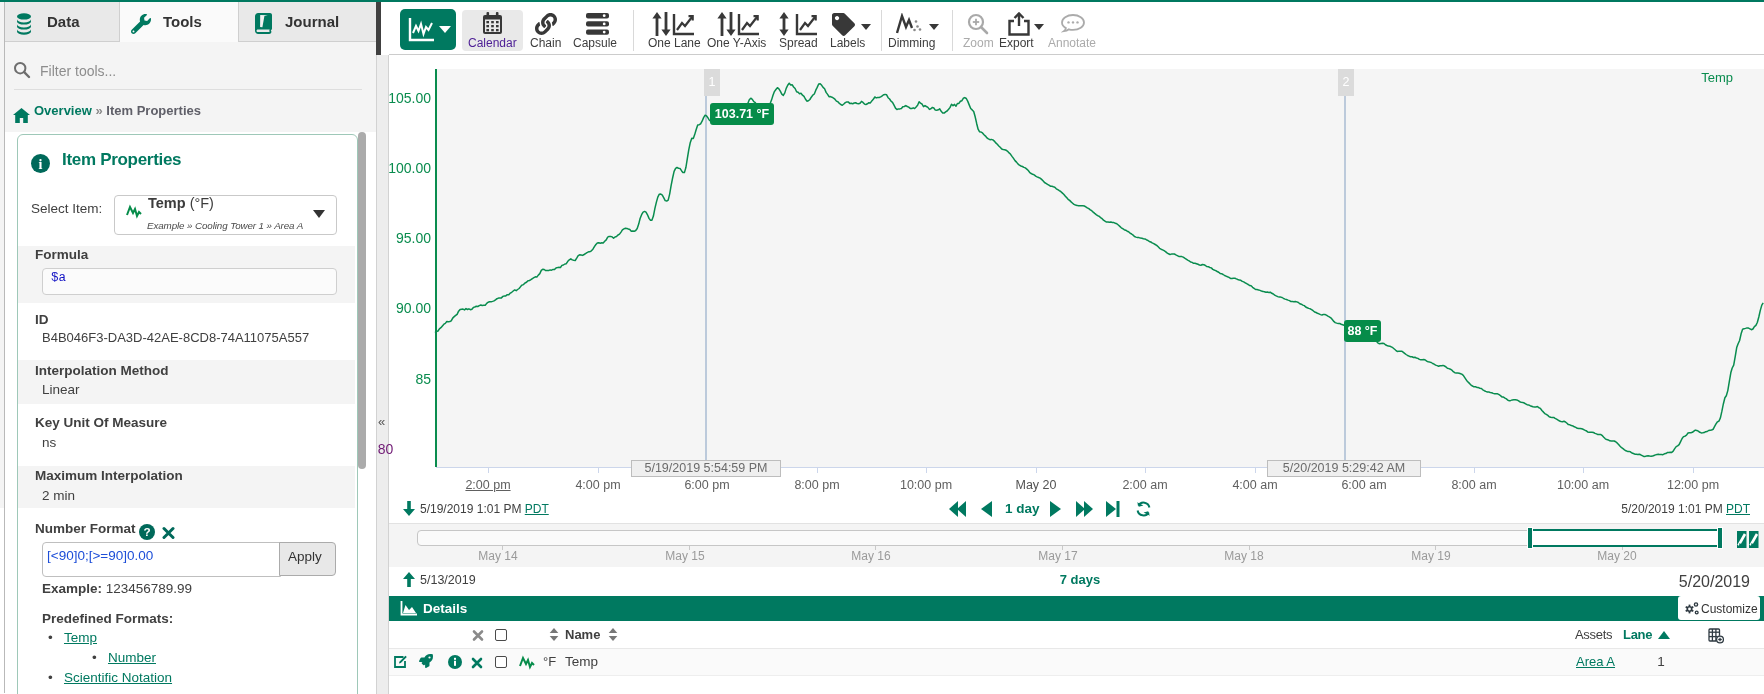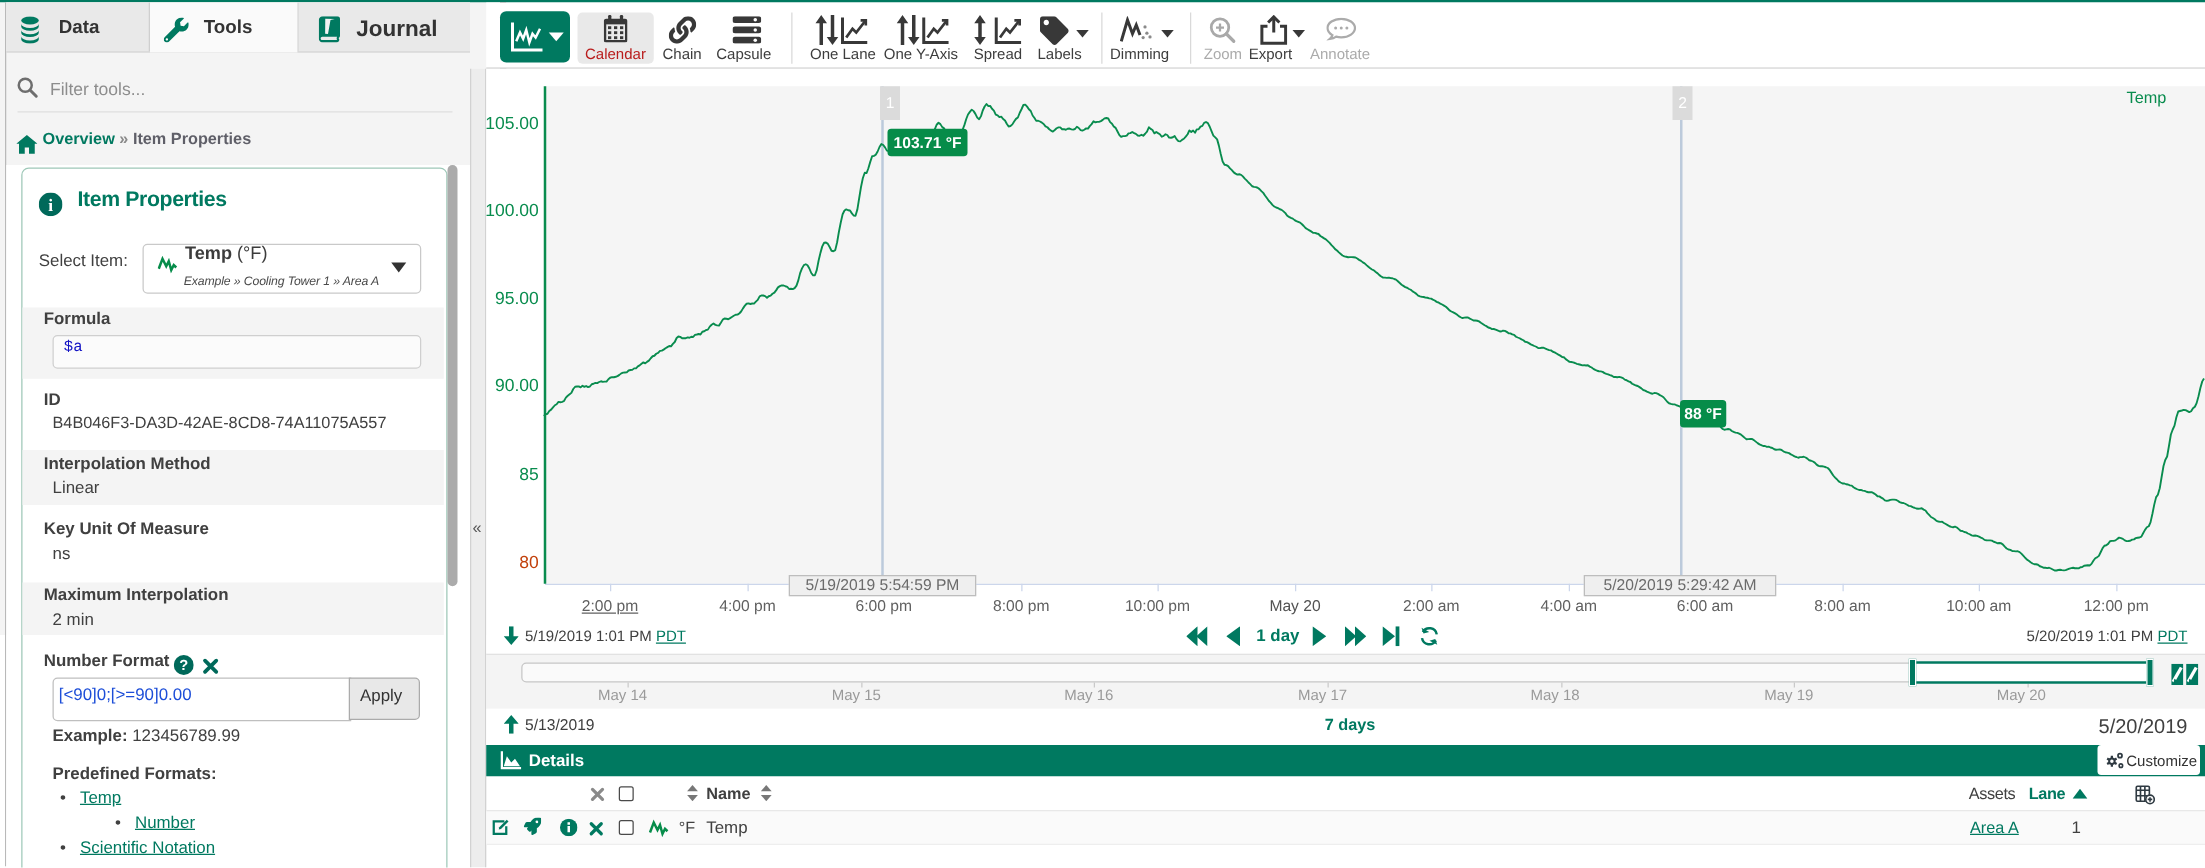--- a/index.html
+++ b/index.html
@@ -6,21 +6,21 @@
   body{width:1764px;height:694px;position:relative;overflow:hidden;background:#fff;
        font-family:"Liberation Sans",sans-serif;color:#404040;}
   .abs{position:absolute;}
   svg{display:block;}
 </style>
 </head>
 <body>
 
 <div class="abs" style="left:0;top:0;width:1764px;height:2px;background:#007960;"></div>
 
-<div class="abs" style="left:0;top:2px;width:376px;height:506px;background:#f4f4f4;border-right:5px solid #404040;padding-left:24px;">
+<div class="abs" style="left:0;top:2px;width:376px;height:506px;background:#f4f4f4;border-right:5px solid #404040;">
 
   <div class="abs" style="left:4px;top:0;width:1px;height:691px;background:#b9b9b9;"></div>
 
   <div class="abs" style="left:5px;top:0;width:371px;height:39px;border-bottom:1px solid #cfcfcf;background:#e9e9e9;"></div>
   <div class="abs" style="left:5px;top:0;width:114px;height:39px;background:#e9e9e9;border-right:1px solid #cfcfcf;"></div>
   <div class="abs" style="left:120px;top:0;width:118px;height:40px;background:#fafafa;border-right:1px solid #cfcfcf;"></div>
   <div class="abs" style="left:239px;top:0;width:137px;height:39px;background:#e9e9e9;"></div>
 
   <div class="abs" style="left:16px;top:11px;width:16px;height:22px;">
     <svg width="16" height="22" viewBox="0 0 16 22">
@@ -39,21 +39,21 @@
       </svg>
   </div>
   <div class="abs" style="left:163px;top:11px;font-size:15px;font-weight:bold;color:#333;">Tools</div>
   <div class="abs" style="left:255px;top:11px;width:17px;height:21px;">
     <svg width="17" height="21" viewBox="0 0 17 21">
         <path fill="#007960" d="M3.2 0H15c1.1 0 2 .9 2 2v13.6c0 .8-.5 1.5-1.2 1.8.4.4.7 1 .6 1.6-.1 1.1-1.1 2-2.2 2H3.2C1.4 21 0 19.6 0 17.8V3.2C0 1.4 1.4 0 3.2 0z"></path>
         <path fill="#e9e9e9" d="M2.8 16.4h11.9c-.5.8-.5 1.8 0 2.6H2.8c-.7 0-1.3-.6-1.3-1.3s.6-1.3 1.3-1.3z"></path>
         <path fill="#f2f2f2" d="M5.2 2l7.6.2-3.4.7L7.4 14.2l-2.3-.2z"></path>
       </svg>
   </div>
-  <div class="abs" style="left:285px;top:11px;font-size:18px;font-weight:bold;color:#333;text-align:center;">Journal</div>
+  <div class="abs" style="left:285px;top:11px;font-size:15px;font-weight:bold;color:#333;text-align:center;">Journal</div>
 
   <div class="abs" style="left:13px;top:59px;width:18px;height:18px;">
     <svg width="18" height="18" viewBox="0 0 18 18">
         <circle cx="7.2" cy="7.2" r="5.2" fill="none" stroke="#6e6e6e" stroke-width="2"></circle>
         <line x1="11.2" y1="11.2" x2="16" y2="16" stroke="#6e6e6e" stroke-width="2.4" stroke-linecap="round"></line>
       </svg>
   </div>
   <div class="abs" style="left:40px;top:61px;font-size:14px;color:#8d8d8d;">Filter tools...</div>
   <div class="abs" style="left:14px;top:87px;width:348px;height:1px;background:#dedede;"></div>
 
@@ -163,21 +163,21 @@
         <rect x="13" y="9" width="2.6" height="2.3"></rect>
         <rect x="3.4" y="13" width="2.6" height="2.3"></rect>
         <rect x="8.2" y="13" width="2.6" height="2.3"></rect>
         <rect x="13" y="13" width="2.6" height="2.3"></rect>
         <rect x="3.4" y="17" width="2.6" height="2.3"></rect>
         <rect x="8.2" y="17" width="2.6" height="2.3"></rect>
         <rect x="13" y="17" width="2.6" height="2.3"></rect>
       </g>
     </svg>
 </div>
-<div class="abs" style="left:468px;top:36px;font-size:12px;color:#b91c1c;">Calendar</div>
+<div class="abs" style="left:468px;top:36px;font-size:12px;color:#4c1d95;">Calendar</div>
 
 <div class="abs" style="left:535px;top:13px;width:22px;height:22px;">
   <svg width="22" height="22" viewBox="0 0 512 512">
       <path fill="#383838" d="M326.612 185.391c59.747 59.809 58.927 155.698.36 214.59-.11.12-.24.25-.36.37l-67.2 67.2c-59.27 59.27-155.699 59.262-214.96 0-59.27-59.26-59.27-155.7 0-214.96l37.106-37.106c9.84-9.84 26.786-3.3 27.294 10.606.648 17.722 3.826 35.527 9.69 52.721 1.986 5.822.567 12.262-3.783 16.612l-13.087 13.087c-28.026 28.026-28.905 73.66-1.155 101.96 28.024 28.579 74.086 28.749 102.325.51l67.2-67.19c28.191-28.191 28.073-73.757 0-101.83-3.701-3.694-7.429-6.564-10.341-8.569a16.037 16.037 0 0 1-6.947-12.606c-.396-10.567 3.348-21.456 11.698-29.806l21.054-21.055c5.521-5.521 14.182-6.199 20.584-1.731a152.482 152.482 0 0 1 20.522 17.197zM467.547 44.449c-59.261-59.262-155.69-59.27-214.96 0l-67.2 67.2c-.12.12-.25.25-.36.37-58.566 58.892-59.387 154.781.36 214.59a152.454 152.454 0 0 0 20.521 17.196c6.402 4.468 15.064 3.789 20.584-1.731l21.054-21.055c8.35-8.35 12.094-19.239 11.698-29.806a16.037 16.037 0 0 0-6.947-12.606c-2.912-2.005-6.64-4.875-10.341-8.569-28.073-28.073-28.191-73.639 0-101.83l67.2-67.19c28.239-28.239 74.3-28.069 102.325.51 27.75 28.3 26.872 73.934-1.155 101.96l-13.087 13.087c-4.35 4.35-5.769 10.79-3.783 16.612 5.864 17.194 9.042 34.999 9.69 52.721.509 13.906 17.454 20.446 27.294 10.606l37.106-37.106c59.271-59.259 59.271-155.699.001-214.959z"></path>
     </svg>
 </div>
 <div class="abs" style="left:530px;top:36px;font-size:12px;color:#3d3d3d;">Chain</div>
 
 <div class="abs" style="left:586px;top:13px;width:23px;height:22px;">
   <svg width="23" height="22" viewBox="0 0 23 22">
@@ -301,21 +301,21 @@
 
 <div class="abs" style="left:389px;top:55px;width:1375px;height:441px;background:#fff;"></div>
 <div class="abs" style="left:436px;top:69px;width:1328px;height:398px;background:#f5f5f5;"></div>
 <div class="abs" style="left:436px;top:467px;width:1328px;height:1px;background:#ccd6eb;"></div>
 
 <div class="abs" style="left:340px;top:90px;width:91px;text-align:right;font-size:14px;color:#098c4e;">105.00</div>
 <div class="abs" style="left:340px;top:160px;width:91px;text-align:right;font-size:14px;color:#098c4e;">100.00</div>
 <div class="abs" style="left:340px;top:230px;width:91px;text-align:right;font-size:14px;color:#098c4e;">95.00</div>
 <div class="abs" style="left:340px;top:300px;width:91px;text-align:right;font-size:14px;color:#098c4e;">90.00</div>
 <div class="abs" style="left:340px;top:371px;width:91px;text-align:right;font-size:14px;color:#098c4e;">85</div>
-<div class="abs" style="left:340px;top:441px;width:91px;text-align:right;font-size:14px;color:#c2410c;">80</div>
+<div class="abs" style="left:340px;top:441px;width:91px;text-align:center;font-size:14px;color:#701a75;">80</div>
 
 <div class="abs" style="left:435px;top:69px;width:1.5px;height:398px;background:#098c4e;"></div>
 
 <div class="abs" style="left:488px;top:467px;width:1px;height:6px;background:#ccd6eb;"></div>
 <div class="abs" style="left:598px;top:467px;width:1px;height:6px;background:#ccd6eb;"></div>
 <div class="abs" style="left:707px;top:467px;width:1px;height:6px;background:#ccd6eb;"></div>
 <div class="abs" style="left:817px;top:467px;width:1px;height:6px;background:#ccd6eb;"></div>
 <div class="abs" style="left:926px;top:467px;width:1px;height:6px;background:#ccd6eb;"></div>
 <div class="abs" style="left:1036px;top:467px;width:1px;height:6px;background:#ccd6eb;"></div>
 <div class="abs" style="left:1145px;top:467px;width:1px;height:6px;background:#ccd6eb;"></div>

